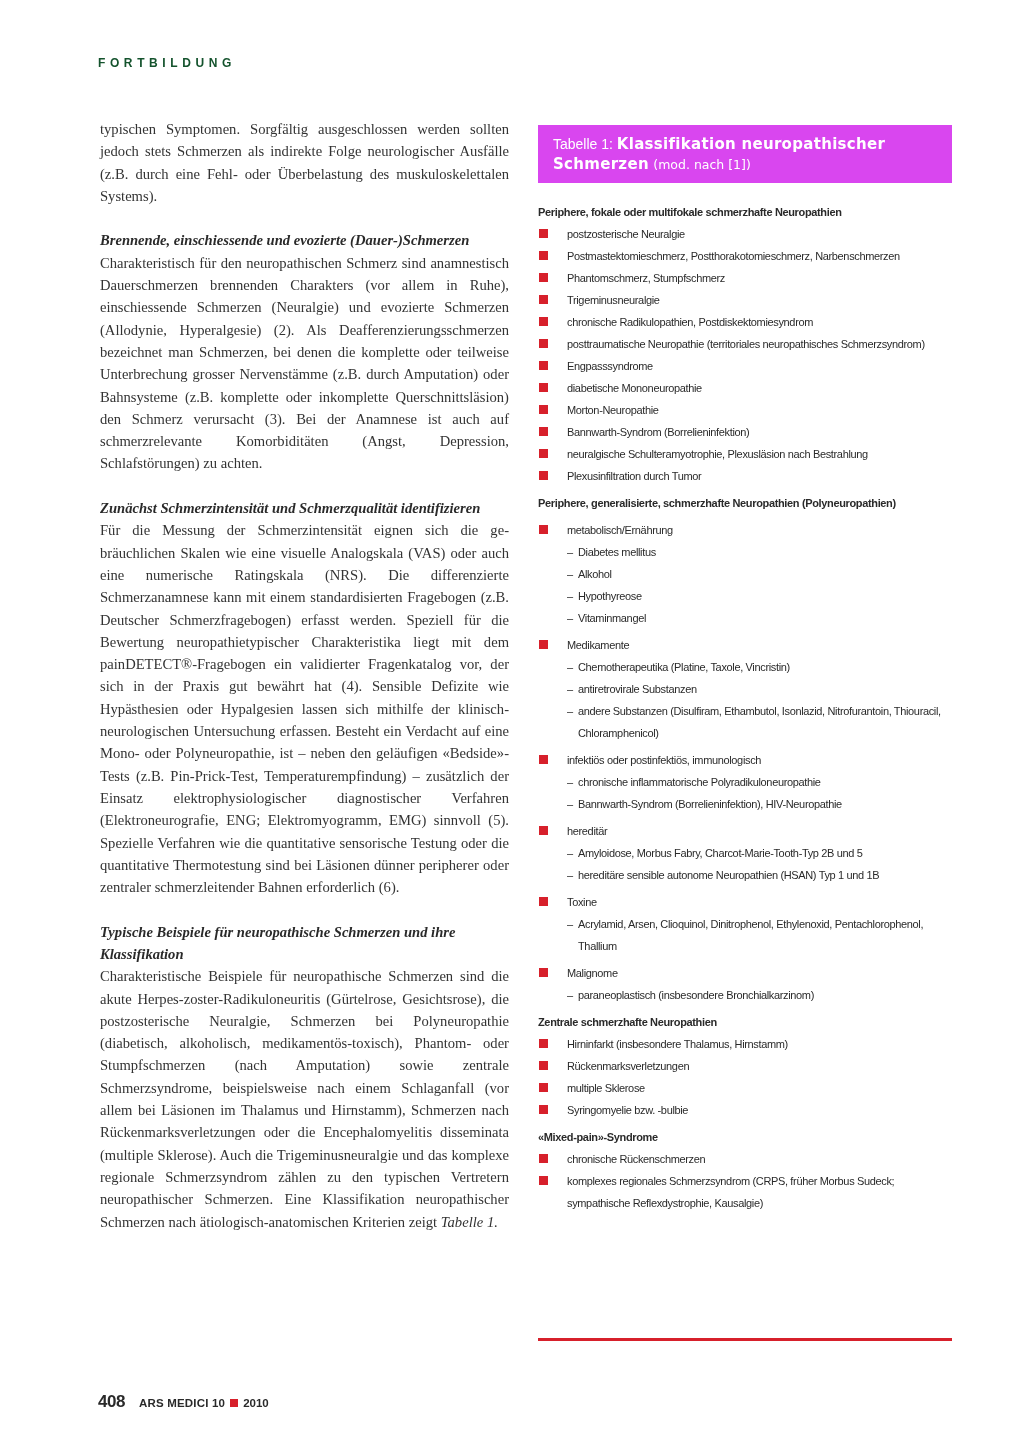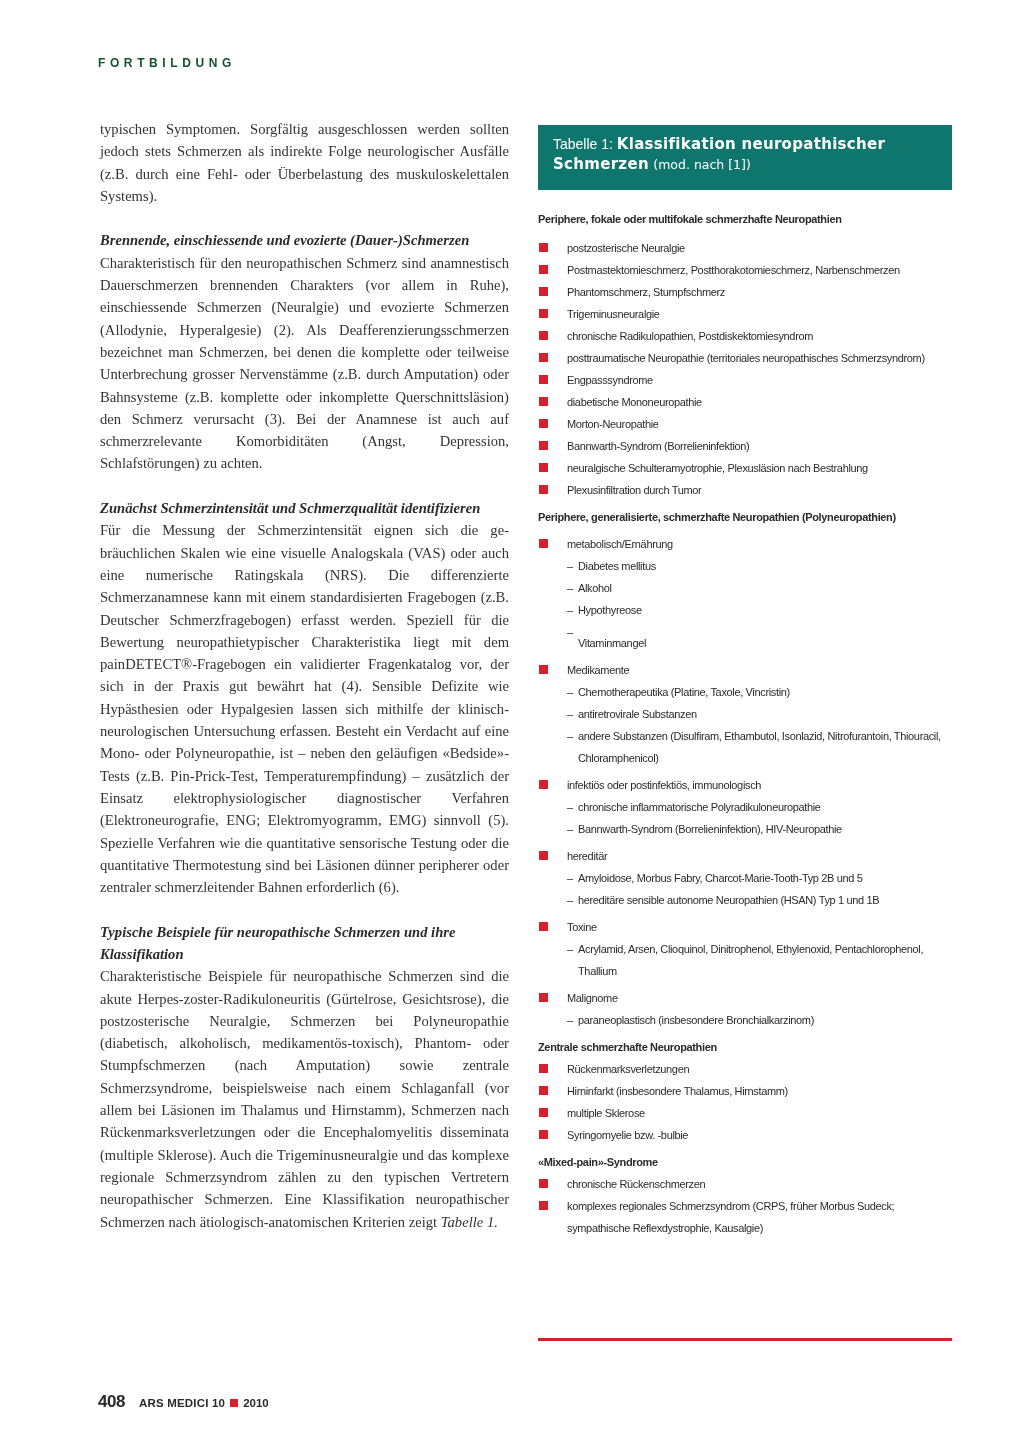--- a/index.html
+++ b/index.html
@@ -14,41 +14,41 @@
     font-family: "Liberation Serif", serif; font-size: 14.6px; line-height: 22.3px;
     color: #333333; text-align: justify; hyphens: manual;
   }
   .left-col p { margin: 0; }
   .left-col .sub { font-style: italic; font-weight: bold; margin: 0; color: #2a2a2a; text-align: left; }
   .left-col .gap { height: 22.3px; }
   .left-col em { font-style: italic; }
 
   .table-box { position: absolute; left: 538px; top: 125px; width: 414px; }
   .table-header {
-    background: #0f766e; color: #ffffff; height: 65px; box-sizing: border-box;
+    background: #d946ef; color: #ffffff; height: 58px; box-sizing: border-box;
     padding: 9px 0 0 15px;
     font-family: "DejaVu Sans", sans-serif; font-size: 14px; line-height: 20px;
   }
   .table-header .lbl { font-family: "Liberation Sans", sans-serif; font-size: 14px; font-stretch: condensed; }
   .table-header .ttl { font-weight: bold; font-size: 15px; letter-spacing: 0.3px; }
   .table-header .src { font-size: 12.5px; }
   .table-body {
     font-family: "Liberation Sans", sans-serif; font-size: 11px; line-height: 22px; color: #2a2a2a;
     letter-spacing: -0.35px;
   }
   .group-title { font-weight: bold; margin-top: 0; }
   .g1 { margin-top: 18px; }
   .item { position: relative; padding-left: 29px; }
   .bullet {
     position: absolute; left: 1px; top: 6px; width: 9px; height: 9px; background: #d7202b;
   }
   .subitem { padding-left: 29px; }
   .subitem .dash { display: inline-block; width: 11px; }
   .spaced { margin-top: 5px; }
-  .mt3 { margin-top: 7px; }
+  .mt3 { margin-top: 0; }
   .bottom-rule { position: absolute; left: 538px; top: 1338px; width: 414px; height: 3px; background: #d7202b; }
 
   .footer {
     position: absolute; left: 98px; top: 1392px;
     font-family: "Liberation Sans", sans-serif; color: #2a2a2a; display: flex; align-items: baseline; font-weight: bold;
   }
   .footer .page { font-size: 17px; margin-right: 14px; letter-spacing: -0.5px; }
   .footer .journal { font-size: 11.5px; letter-spacing: 0.2px; }
   .footer .sq { display: inline-block; width: 8px; height: 8px; background: #d7202b; margin: 0 5px; }
   .footer .year { font-size: 11.5px; }
@@ -108,21 +108,21 @@
       </div>
       <div class="subitem" style="padding-left: 29px; text-indent: 0px;">
         <div style="display: flex;">
           <span class="dash">–</span>
           <div style="flex: 1 1 0%;"><span>Hypothyreose</span></div>
         </div>
       </div>
       <div class="subitem" style="padding-left: 29px; text-indent: 0px;">
         <div style="display: flex;">
           <span class="dash">–</span>
-          <div style="flex: 1 1 0%; margin-top: 11px;"><span>Vitaminmangel</span></div>
+          <div style="flex: 1 1 0%;"><span>Vitaminmangel</span></div>
         </div>
       </div>
       <div class="item spaced"><span class="bullet"></span><span>Medikamente</span></div>
       <div class="subitem" style="padding-left: 29px; text-indent: 0px;">
         <div style="display: flex;">
           <span class="dash">–</span>
           <div style="flex: 1 1 0%;"><span>Chemotherapeutika (Platine, Taxole, Vincristin)</span></div>
         </div>
       </div>
       <div class="subitem" style="padding-left: 29px; text-indent: 0px;">
@@ -171,22 +171,22 @@
         </div>
       </div>
       <div class="item spaced"><span class="bullet"></span><span>Malignome</span></div>
       <div class="subitem" style="padding-left: 29px; text-indent: 0px;">
         <div style="display: flex;">
           <span class="dash">–</span>
           <div style="flex: 1 1 0%;"><span>paraneoplastisch (insbesondere Bronchialkarzinom)</span></div>
         </div>
       </div>
       <div class="group-title spaced">Zentrale schmerzhafte Neuropathien</div>
+      <div class="item"><span class="bullet"></span><span>Hirninfarkt (insbesondere Thalamus, Hirnstamm)</span></div>
       <div class="item"><span class="bullet"></span><span>Rückenmarksverletzungen</span></div>
-      <div class="item"><span class="bullet"></span><span>Hirninfarkt (insbesondere Thalamus, Hirnstamm)</span></div>
       <div class="item"><span class="bullet"></span><span>multiple Sklerose</span></div>
       <div class="item"><span class="bullet"></span><span>Syringomyelie bzw. -bulbie</span></div>
       <div class="group-title spaced">«Mixed-pain»-Syndrome</div>
       <div class="item"><span class="bullet"></span><span>chronische Rückenschmerzen</span></div>
       <div class="item"><span class="bullet"></span><span>komplexes regionales Schmerzsyndrom (CRPS, früher Morbus Sudeck; sympathische Reflexdystrophie, Kausalgie)</span></div>
     </div>
 </div>
 
 <div class="bottom-rule"></div>
 

